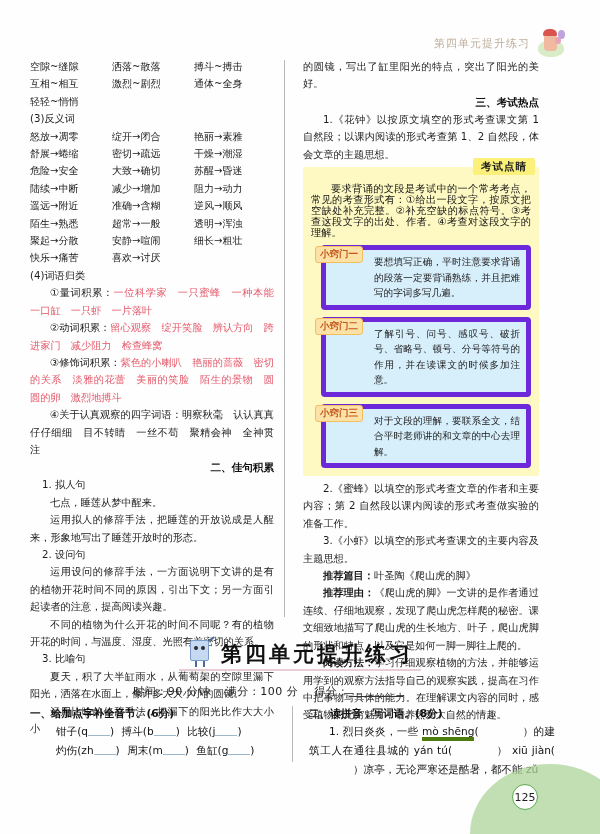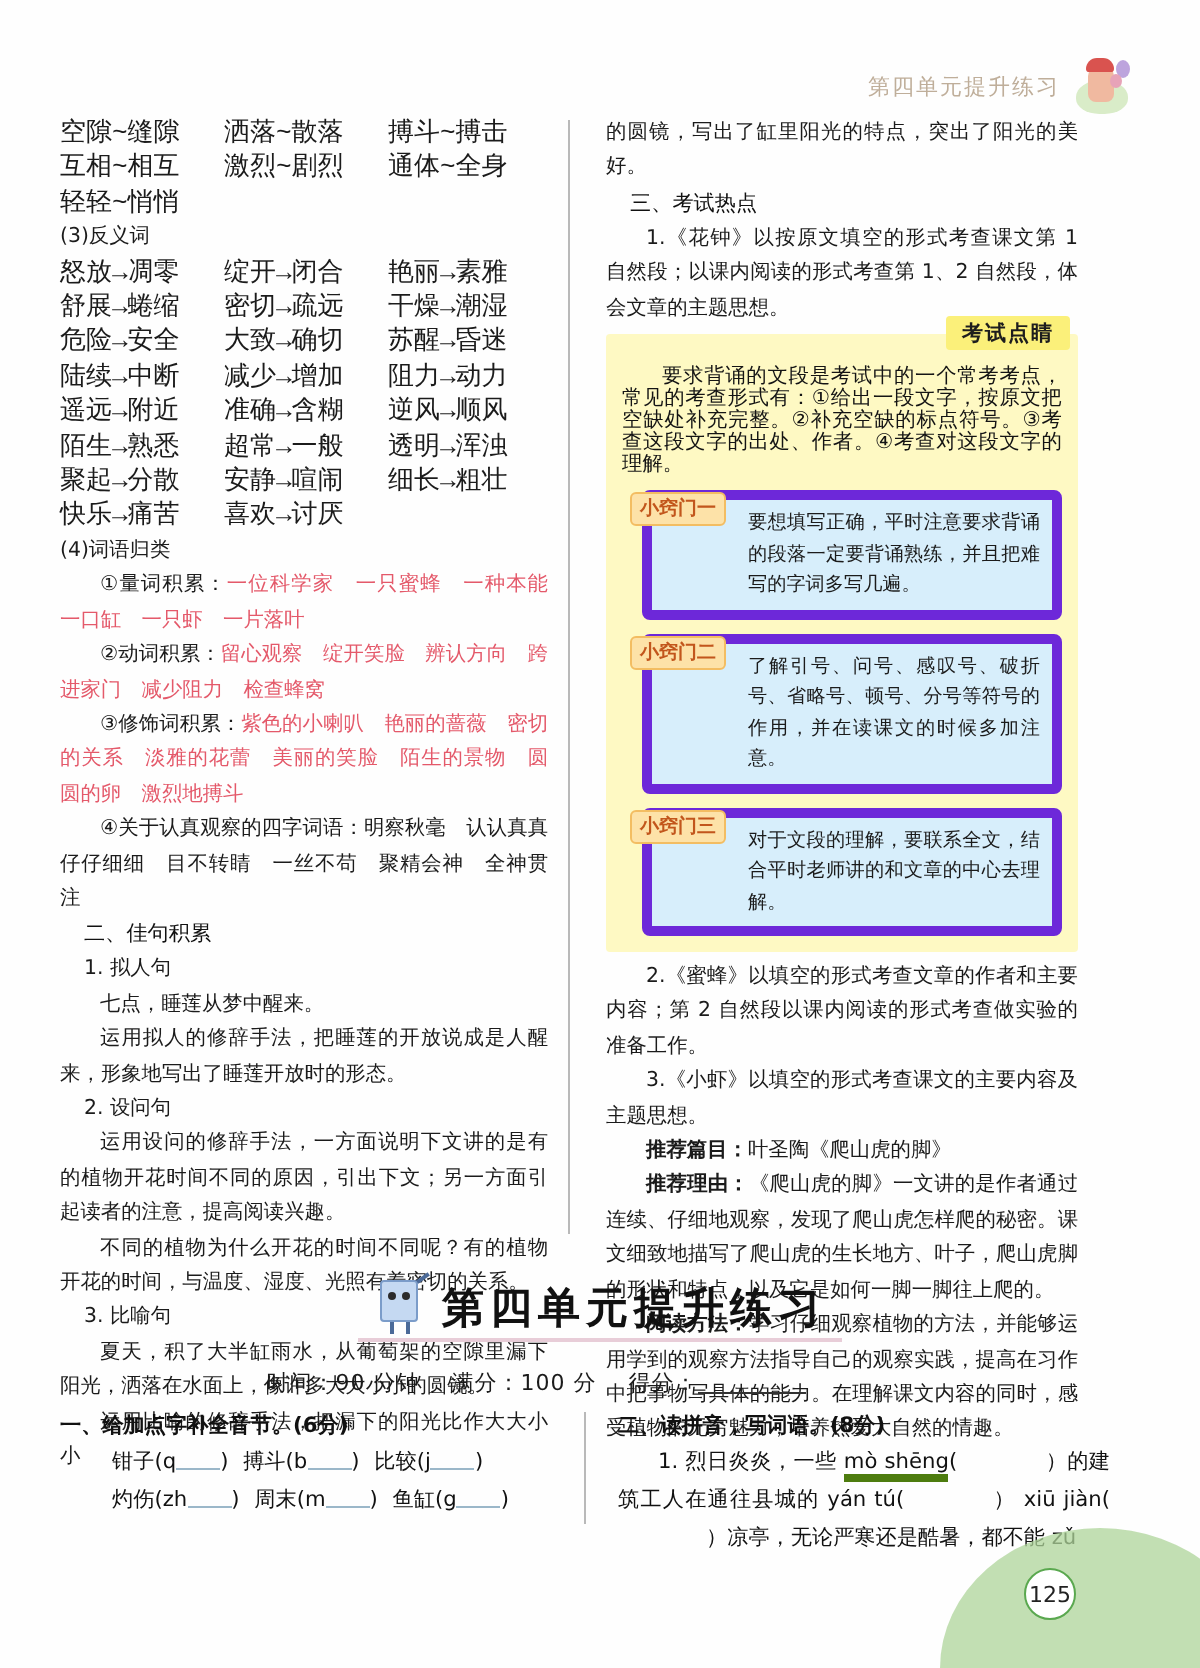--- a/index.html
+++ b/index.html
@@ -117,35 +117,35 @@
   .indent { text-indent: 20px; }
   .bold { font-weight: bold; }
 
   
   .wordgrid {
     display: grid;
     grid-template-columns: 82px 82px 82px;
     column-gap: 0px;
   }
   .wordgrid .cell {
-    font-size: 13px;
+    font-size: 10px;
     line-height: 17.4px;
     white-space: nowrap;
     color: #1b1b1b;
-    font-family: Liberation Mono, monospace;
   }
 
   .hl-red  { color: #e4596a; }
 
   .sec-head {
     font-size: 10.6px;
     line-height: 18px;
-    font-weight: normal;
+    font-weight: bold;
     color: #111;
     text-indent: 12px;
+    text-align: right;
   }
   .sub-head {
     font-size: 10.2px;
     line-height: 17.4px;
     color: #1b1b1b;
     text-indent: 12px;
   }
 
   
   .tips-panel {

